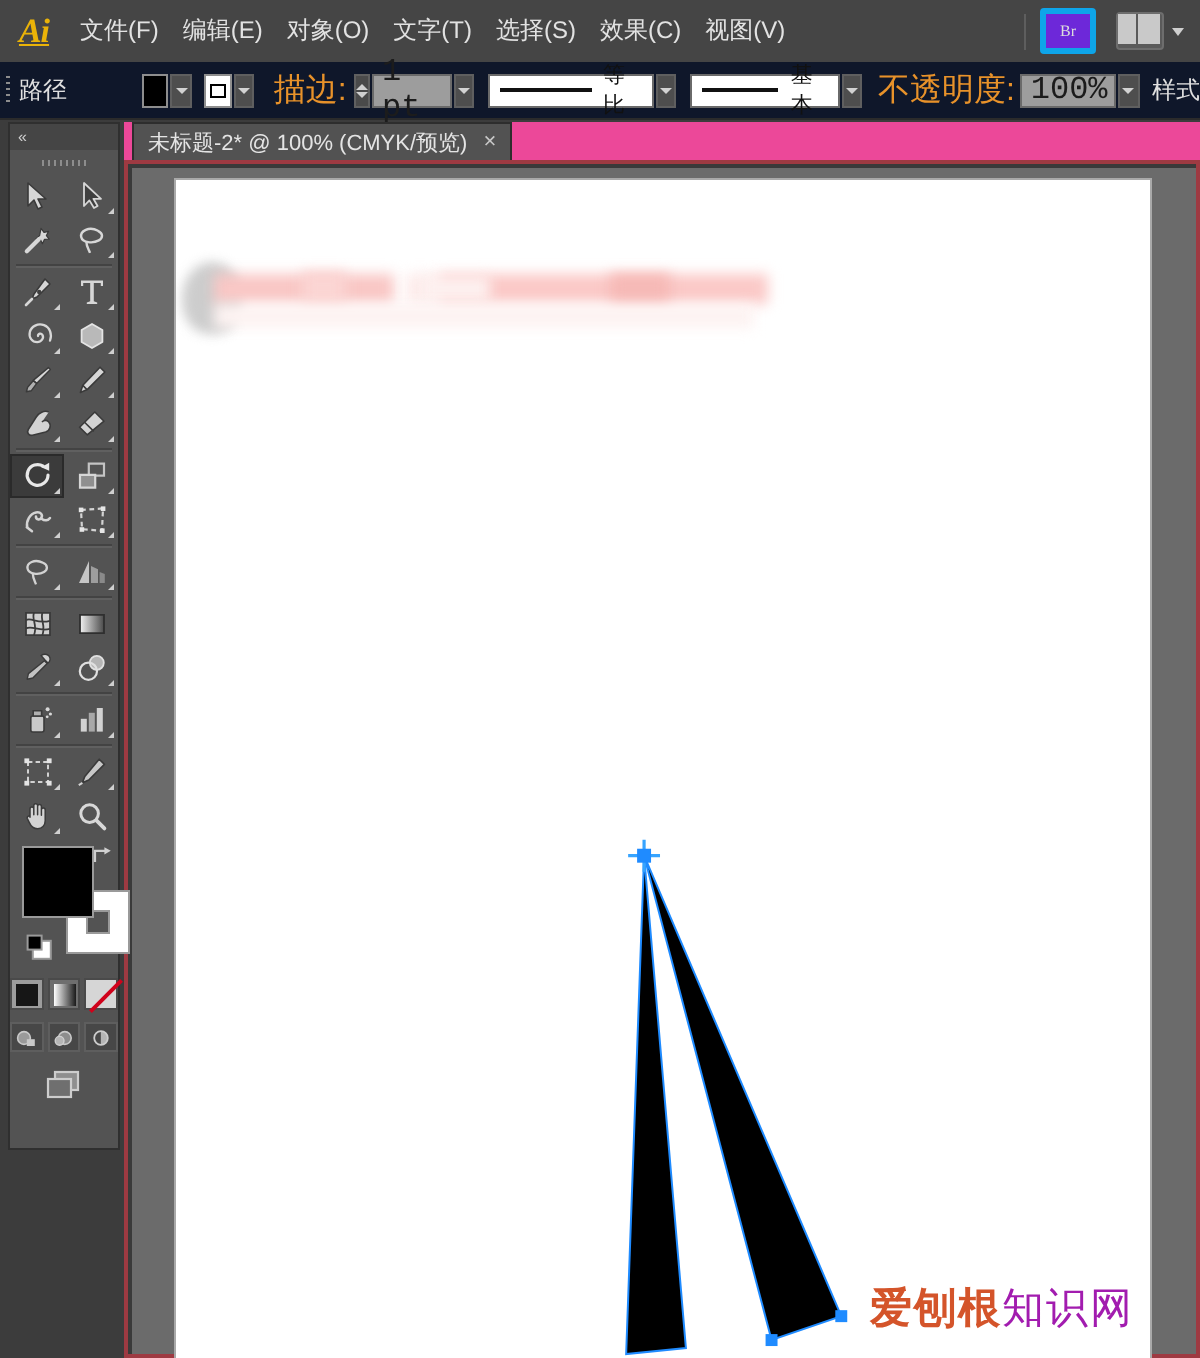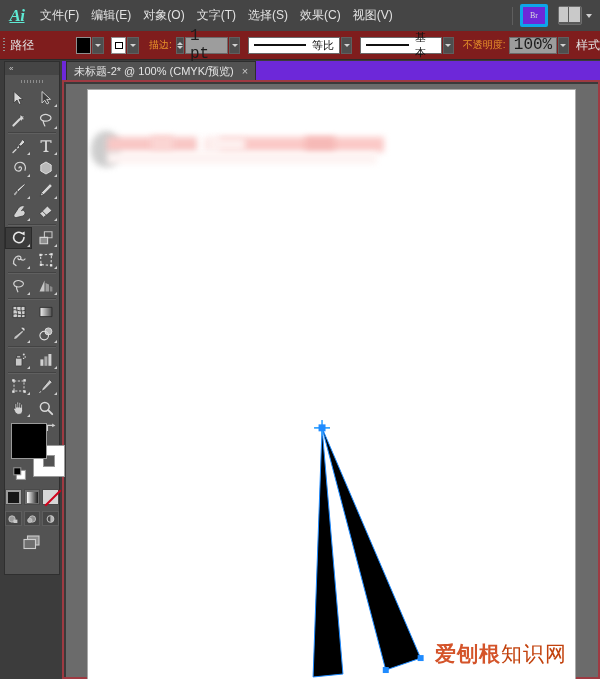--- a/index.html
+++ b/index.html
@@ -13,21 +13,21 @@
 
   
   .menubar{
     position:absolute;left:0;top:0;width:600px;height:31px;
     background:#454545;
     border-bottom:1px solid #2e2e2e;
     display:flex;align-items:center;
   }
   .ai-logo{
     width:34px;height:31px;display:flex;align-items:center;justify-content:center;
-    color:#5eead4;font-weight:bold;font-size:17px;font-style:italic;
+    color:#eab308;font-weight:bold;font-size:17px;font-style:italic;
     font-family:"Liberation Serif","DejaVu Serif",serif;
     letter-spacing:-.5px;
     text-decoration:underline;
   }
   .menu-item{
     color:#e2e2e2;font-size:12px;padding:0 6px;height:31px;
     display:flex;align-items:center;white-space:nowrap;cursor:default;
   }
   .mb-spacer{flex:1;}
   .mb-sep{width:1px;height:18px;background:#5e5e5e;margin:0 7px;}
@@ -46,30 +46,30 @@
   .ws-r b{display:block;background:#c9c9c9;height:7px;width:100%;}
   .ws-r b:last-child{margin-top:1px;}
   .tri-dn{
     width:0;height:0;border-left:3.5px solid transparent;border-right:3.5px solid transparent;
     border-top:4px solid #cfcfcf;margin-left:4px;align-self:center;
   }
 
   
   .controlbar{
     position:absolute;left:0;top:31px;width:600px;height:28px;
-    background:#7f1d1d;border-bottom:1px solid #2b2b2b;
+    background:#0f172a;border-bottom:1px solid #2b2b2b;
     display:flex;align-items:center;
   }
   .grip{width:10px;height:28px;display:flex;align-items:center;justify-content:center;}
   .grip span{
     display:block;width:2px;height:15px;
     background:repeating-linear-gradient(to bottom,#8d8d8d 0 1px,transparent 1px 3px);
   }
   .cb-label{color:#e0e0e0;font-size:12px;margin-left:2px;white-space:nowrap;}
-  .cb-label.orange{color:#e8922a;font-size:10px;}
+  .cb-label.orange{color:#e8922a;font-size:16px;}
   .swatch{
     width:18px;height:17px;border:1px solid #8e8e8e;box-sizing:border-box;
   }
   .swatch.fill{background:#000;}
   .swatch.stroke{background:#fff;display:flex;align-items:center;justify-content:center;}
   .swatch.stroke i{display:block;width:8px;height:7px;background:#fff;border:1px solid #000;box-sizing:border-box;}
   .ddarrow{
     width:13px;height:17px;background:#4e4e4e;border:1px solid #5f5f5f;
     display:flex;align-items:center;justify-content:center;margin-left:1px;box-sizing:border-box;
   }
@@ -157,21 +157,21 @@
   }
   .drawmodes{display:flex;justify-content:center;gap:2px;margin-top:6px;}
   .dm{
     width:17px;height:15px;background:#474747;border:1px solid #5e5e5e;box-sizing:border-box;
     display:flex;align-items:center;justify-content:center;
   }
   .screenmode{display:flex;justify-content:center;margin-top:7px;}
 
   
   .tabstrip{
-    position:absolute;left:62px;top:61px;width:538px;height:19px;background:#6d28d9;
+    position:absolute;left:62px;top:61px;width:538px;height:19px;background:#ec4899;
   }
   .doctab{
     position:absolute;left:4px;top:0;height:19px;background:#525252;
     border:1px solid #2d2d2d;border-bottom:none;box-sizing:border-box;
     display:flex;align-items:center;padding:0 7px;gap:8px;
   }
   .doctab .t{color:#e4e4e4;font-size:11px;white-space:nowrap;}
   .doctab .x{color:#c8c8c8;font-size:11px;}
 
   .docframe{
@@ -205,21 +205,21 @@
   
   .artwork{position:absolute;left:0;top:0;width:100%;height:100%;}
 
   
   .watermark{
     position:absolute;right:8px;bottom:12px;display:flex;align-items:baseline;
     font-family:"DejaVu Sans","Liberation Sans",sans-serif;
     font-size:21px;letter-spacing:1px;white-space:nowrap;
   }
   .wm-a{color:#d4542a;font-weight:bold;}
-  .wm-b{color:#c2410c;}
+  .wm-b{color:#a21caf;}
 </style>
 </head>
 <body>
 
 <div id="app">
 
   <div class="menubar">
     <div class="ai-logo">Ai</div>
 
     <div class="menu-item">文件(F)</div>

